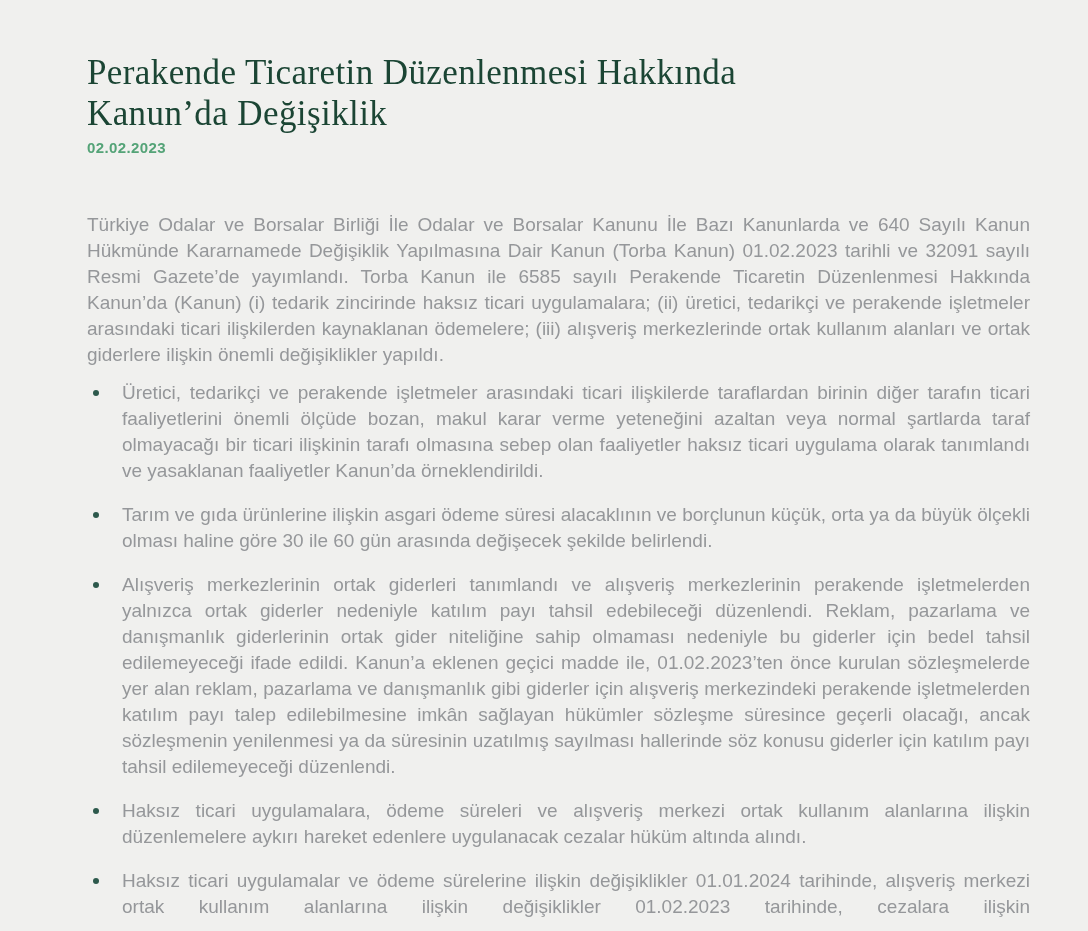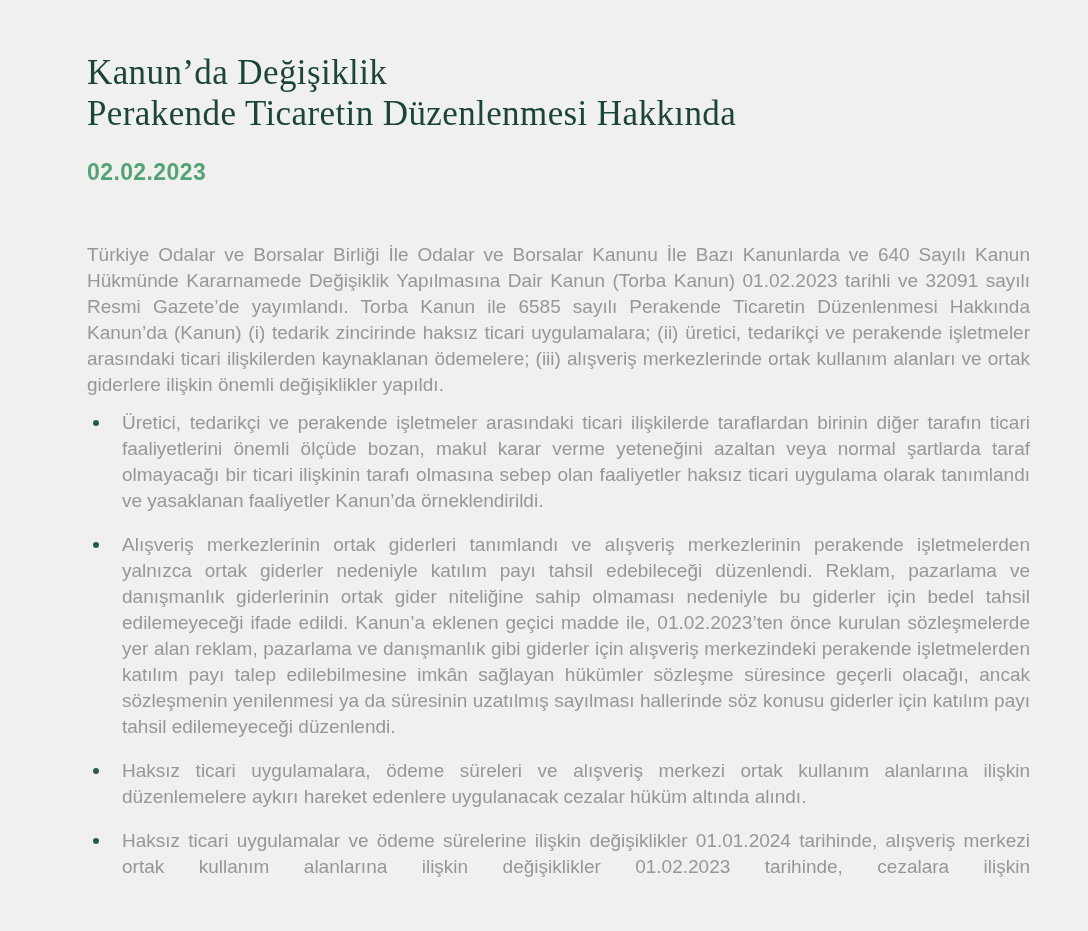--- a/index.html
+++ b/index.html
@@ -22,22 +22,22 @@
   .title{
     font-family:"Liberation Serif","DejaVu Serif",serif;
     font-weight:400;
     font-size:35px;
     line-height:41px;
     letter-spacing:0.4px;
     color:var(--title);
   }
   .title .t-line{display:block;}
   .date{
-    margin-top:25px;
-    font-size:23px;
+    margin-top:5px;
+    font-size:15px;
     font-weight:700;
     letter-spacing:0.4px;
     color:var(--accent);
   }
   .intro{
     margin-top:56px;
     font-size:19px;
     line-height:26px;
     color:var(--body);
     text-align:justify;
@@ -71,32 +71,36 @@
   .li-text.justify-last{
     text-align-last:justify;
   }
 </style>
 </head>
 <body>
 
 <div class="page">
 
   <h1 class="title">
+    <span class="t-line">Perakende Ticaretin Düzenlenmesi Hakkında</span>
     <span class="t-line">Kanun’da Değişiklik</span>
-    <span class="t-line">Perakende Ticaretin Düzenlenmesi Hakkında</span>
   </h1>
 
   <div class="date">02.02.2023</div>
 
   <p class="intro">Türkiye Odalar ve Borsalar Birliği İle Odalar ve Borsalar Kanunu İle Bazı Kanunlarda ve 640 Sayılı Kanun Hükmünde Kararnamede Değişiklik Yapılmasına Dair Kanun (Torba Kanun) 01.02.2023 tarihli ve 32091 sayılı Resmi Gazete’de yayımlandı. Torba Kanun ile 6585 sayılı Perakende Ticaretin Düzenlenmesi Hakkında Kanun’da (Kanun) (i) tedarik zincirinde haksız ticari uygulamalara; (ii) üretici, tedarikçi ve perakende işletmeler arasındaki ticari ilişkilerden kaynaklanan ödemelere; (iii) alışveriş merkezlerinde ortak kullanım alanları ve ortak giderlere ilişkin önemli değişiklikler yapıldı.</p>
 
   <ul class="bullets">
     <li>
       <span class="dot"></span>
       <span class="li-text">Üretici, tedarikçi ve perakende işletmeler arasındaki ticari ilişkilerde taraflardan birinin diğer tarafın ticari faaliyetlerini önemli ölçüde bozan, makul karar verme yeteneğini azaltan veya normal şartlarda taraf olmayacağı bir ticari ilişkinin tarafı olmasına sebep olan faaliyetler haksız ticari uygulama olarak tanımlandı ve yasaklanan faaliyetler Kanun’da örneklendirildi.</span>
+    </li>
+    <li>
+      <span class="dot"></span>
+      <span class="li-text">Tarım ve gıda ürünlerine ilişkin asgari ödeme süresi alacaklının ve borçlunun küçük, orta ya da büyük ölçekli olması haline göre 30 ile 60 gün arasında değişecek şekilde belirlendi.</span>
     </li>
     <li>
       <span class="dot"></span>
       <span class="li-text">Alışveriş merkezlerinin ortak giderleri tanımlandı ve alışveriş merkezlerinin perakende işletmelerden yalnızca ortak giderler nedeniyle katılım payı tahsil edebileceği düzenlendi. Reklam, pazarlama ve danışmanlık giderlerinin ortak gider niteliğine sahip olmaması nedeniyle bu giderler için bedel tahsil edilemeyeceği ifade edildi. Kanun’a eklenen geçici madde ile, 01.02.2023’ten önce kurulan sözleşmelerde yer alan reklam, pazarlama ve danışmanlık gibi giderler için alışveriş merkezindeki perakende işletmelerden katılım payı talep edilebilmesine imkân sağlayan hükümler sözleşme süresince geçerli olacağı, ancak sözleşmenin yenilenmesi ya da süresinin uzatılmış sayılması hallerinde söz konusu giderler için katılım payı tahsil edilemeyeceği düzenlendi.</span>
     </li>
     <li>
       <span class="dot"></span>
       <span class="li-text">Haksız ticari uygulamalara, ödeme süreleri ve alışveriş merkezi ortak kullanım alanlarına ilişkin düzenlemelere aykırı hareket edenlere uygulanacak cezalar hüküm altında alındı.</span>
     </li>
     <li>

